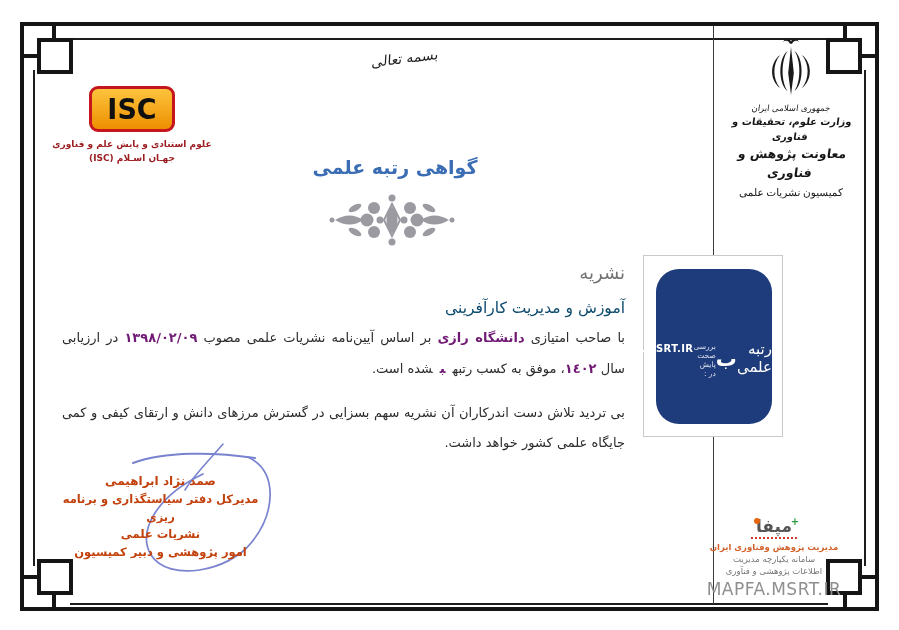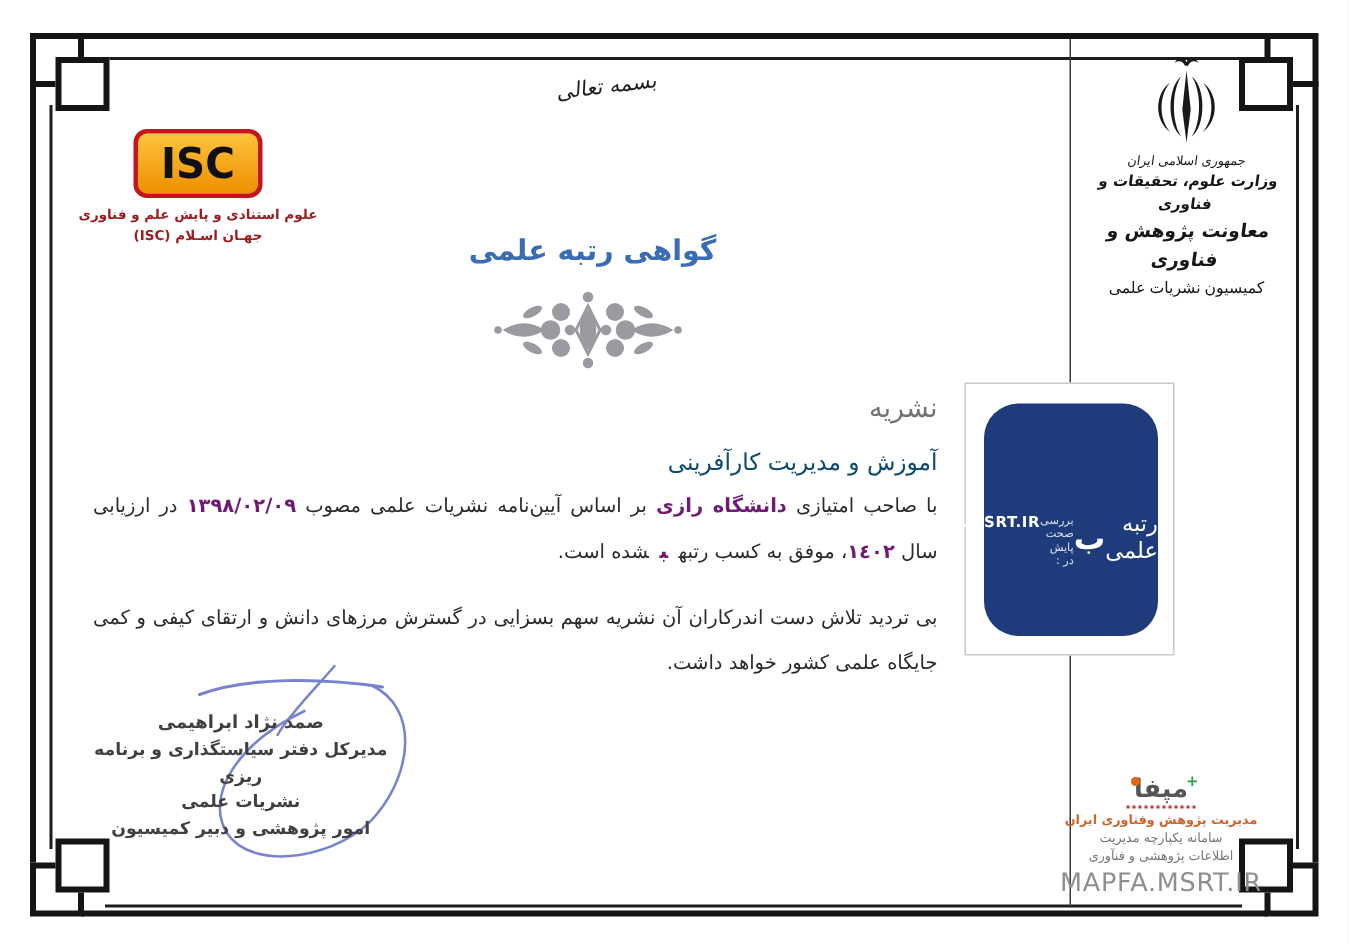--- a/index.html
+++ b/index.html
@@ -67,21 +67,21 @@
     display:flex;flex-direction:row;align-items:center;direction:rtl;color:#fff;border-radius:23px;
   }
   .rank-head{font-size:15px;margin-top:22px;letter-spacing:.5px;}
   .rank-val{font-size:21px;font-weight:bold;margin-top:24px;}
   .rank-verify{font-size:7.5px;opacity:.85;margin-top:26px;}
   .rank-url{font-size:10px;font-weight:bold;letter-spacing:.4px;margin-top:3px;direction:ltr;}
 
   
   .sig-block{
     position:absolute;left:58px;top:472px;width:205px;text-align:center;direction:rtl;
-    font-weight:bold;color:#404040;
+    font-weight:bold;color:#c2410c;
   }
   .sig-name{font-size:12px;line-height:19px;}
   .sig-role{font-size:11.5px;line-height:17.5px;}
   .sig-svg{position:absolute;left:103px;top:436px;pointer-events:none;}
 
   
   .mapfa{position:absolute;left:696px;top:516px;width:156px;text-align:center;direction:rtl;}
   .mapfa-logo{position:relative;display:inline-block;font-size:17px;font-weight:bold;color:#555;line-height:20px;}
   .mapfa-plus{position:absolute;right:-7px;top:-4px;color:#2e9e46;font-size:10px;font-weight:bold;}
   .mapfa-dot{position:absolute;left:-2px;top:2px;width:6px;height:6px;border-radius:50%;background:#e8650f;}

